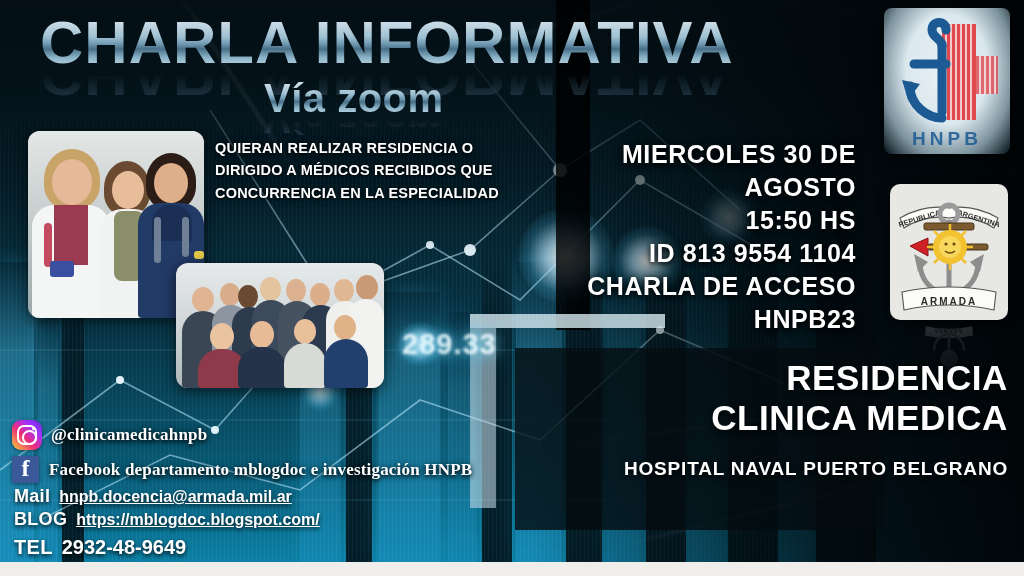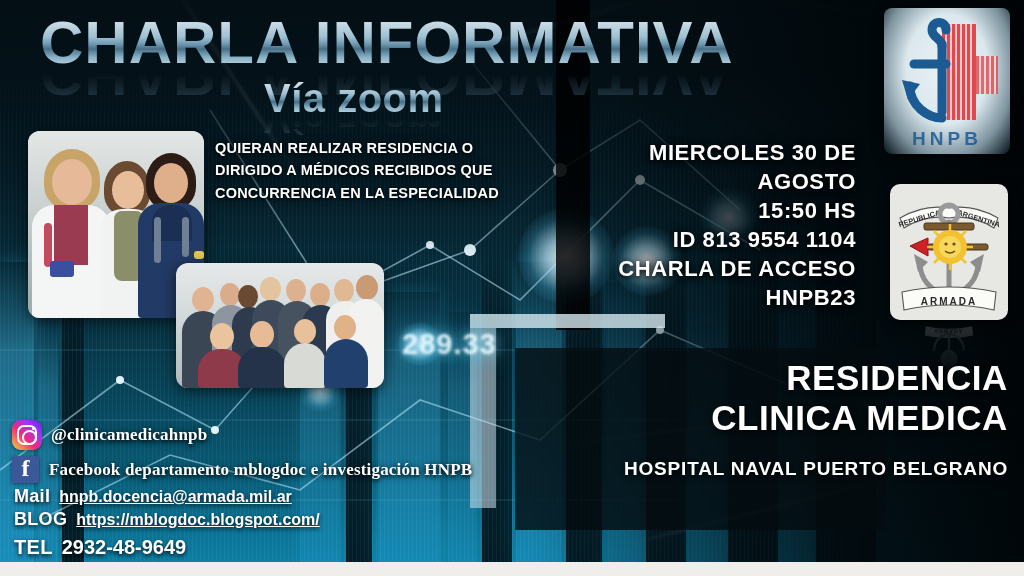--- a/index.html
+++ b/index.html
@@ -144,21 +144,21 @@
   .photo-canvas{ position:absolute; inset:0; }
   .ph{ position:absolute; }
   .ph-head{ border-radius:50%; }
   .ph-body{ border-radius:22px 22px 4px 4px; }
   .ph-hair{ border-radius:50% 50% 40% 40%; }
 
   
   #event{
     position:absolute; right:168px; top:138px; width:316px;
     text-align:right; color:#fff;
-    font-weight:bold; font-size:22px; line-height:1.32;
+    font-weight:bold; font-size:25px; line-height:1.32;
     letter-spacing:.6px;
     text-shadow:0 2px 5px rgba(0,0,0,.95), 0 0 10px rgba(0,0,0,.7);
   }
   #event div{ white-space:nowrap; }
 
   
   #residencia{
     position:absolute; right:16px; top:358px; width:520px;
     text-align:right; color:#fff;
   }

